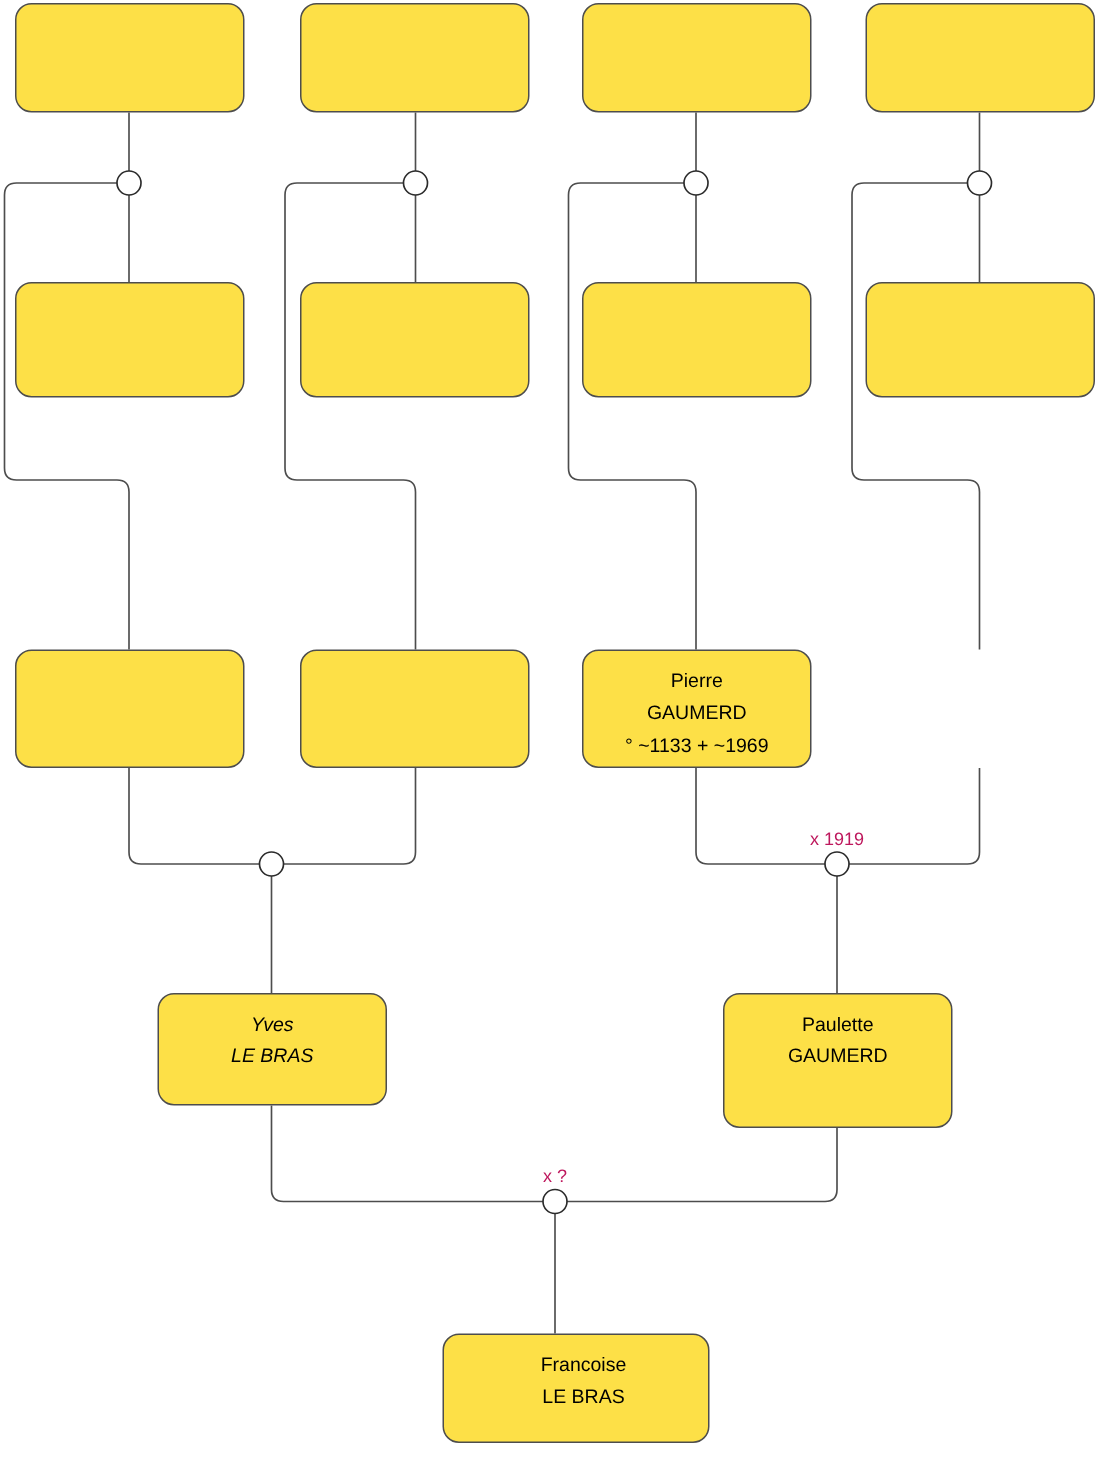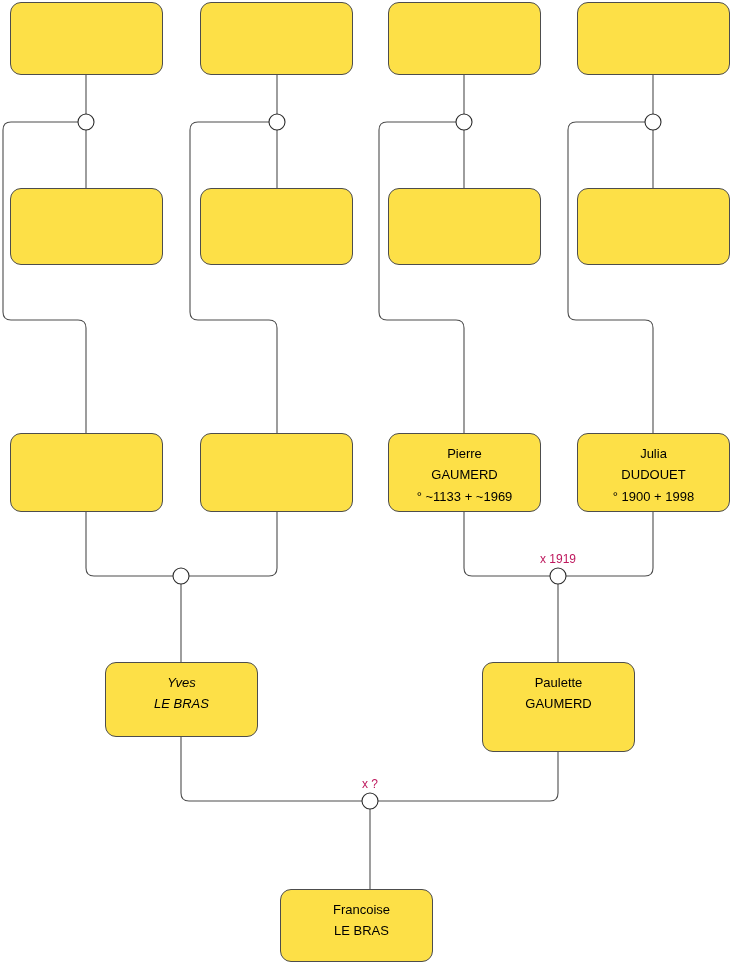--- a/index.html
+++ b/index.html
@@ -129,37 +129,32 @@
 
   <div class="person-box empty" style="left:10px; top:433px; width:153px; height:79px;"></div>
   <div class="person-box empty" style="left:200px; top:433px; width:153px; height:79px;"></div>
 
   <div class="person-box" style="left:388px; top:433px; width:153px; height:79px;">
     <span class="person-line">Pierre</span>
     <span class="person-line">GAUMERD</span>
     <span class="person-line">° ~1133 + ~1969</span>
   </div>
 
-  <div class="person-box" style="left:577px; top:433px; width:153px; height:79px;">
-    <span class="person-line">Julia</span>
-    <span class="person-line">DUDOUET</span>
-    <span class="person-line">° 1900 + 1998</span>
-  </div>
 
   <div class="person-box" style="left:105px; top:662px; width:153px; height:75px;font-style:italic;">
     <span class="person-line">Yves</span>
     <span class="person-line">LE BRAS</span>
   </div>
 
   <div class="person-box" style="left:482px; top:662px; width:153px; height:90px;">
     <span class="person-line">Paulette</span>
     <span class="person-line">GAUMERD</span>
   </div>
 
-  <div class="person-box" style="left:280px; top:889px; width:153px; height:73px;padding-left:10px;">
+  <div class="person-box" style="left:295px; top:889px; width:178px; height:73px;padding-left:10px;">
     <span class="person-line">Francoise</span>
     <span class="person-line">LE BRAS</span>
   </div>
 
   <span class="union-label" style="left:558px; top:566px;">x 1919</span>
   <span class="union-label" style="left:370px; top:791px;">x ?</span>
 
 </div>
 
 </body></html>

